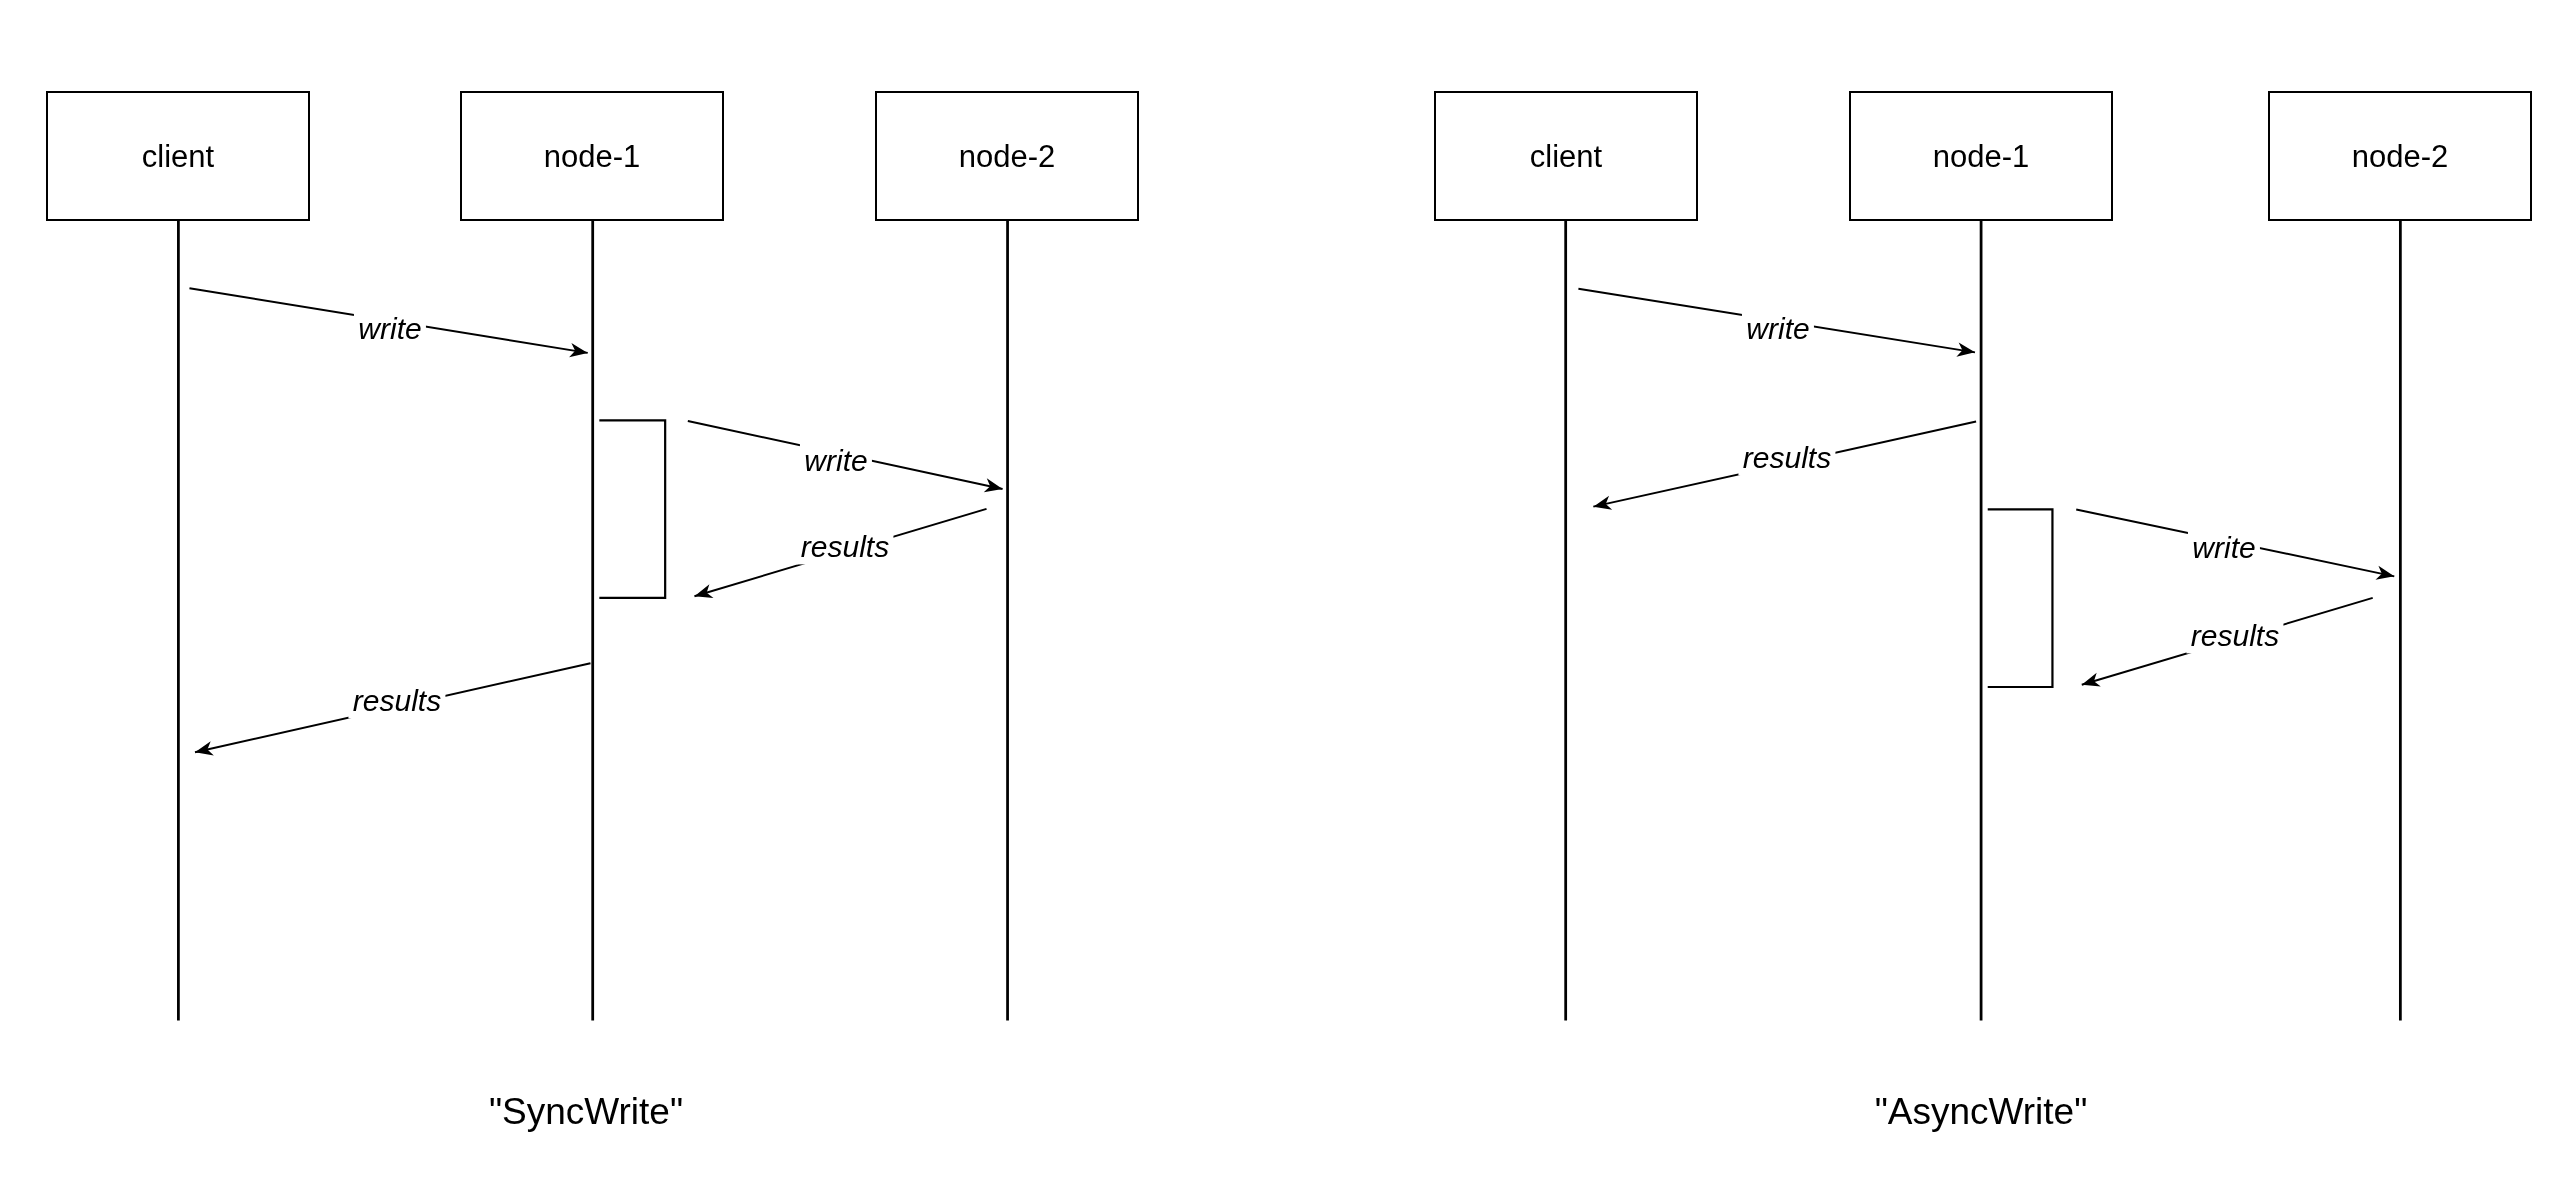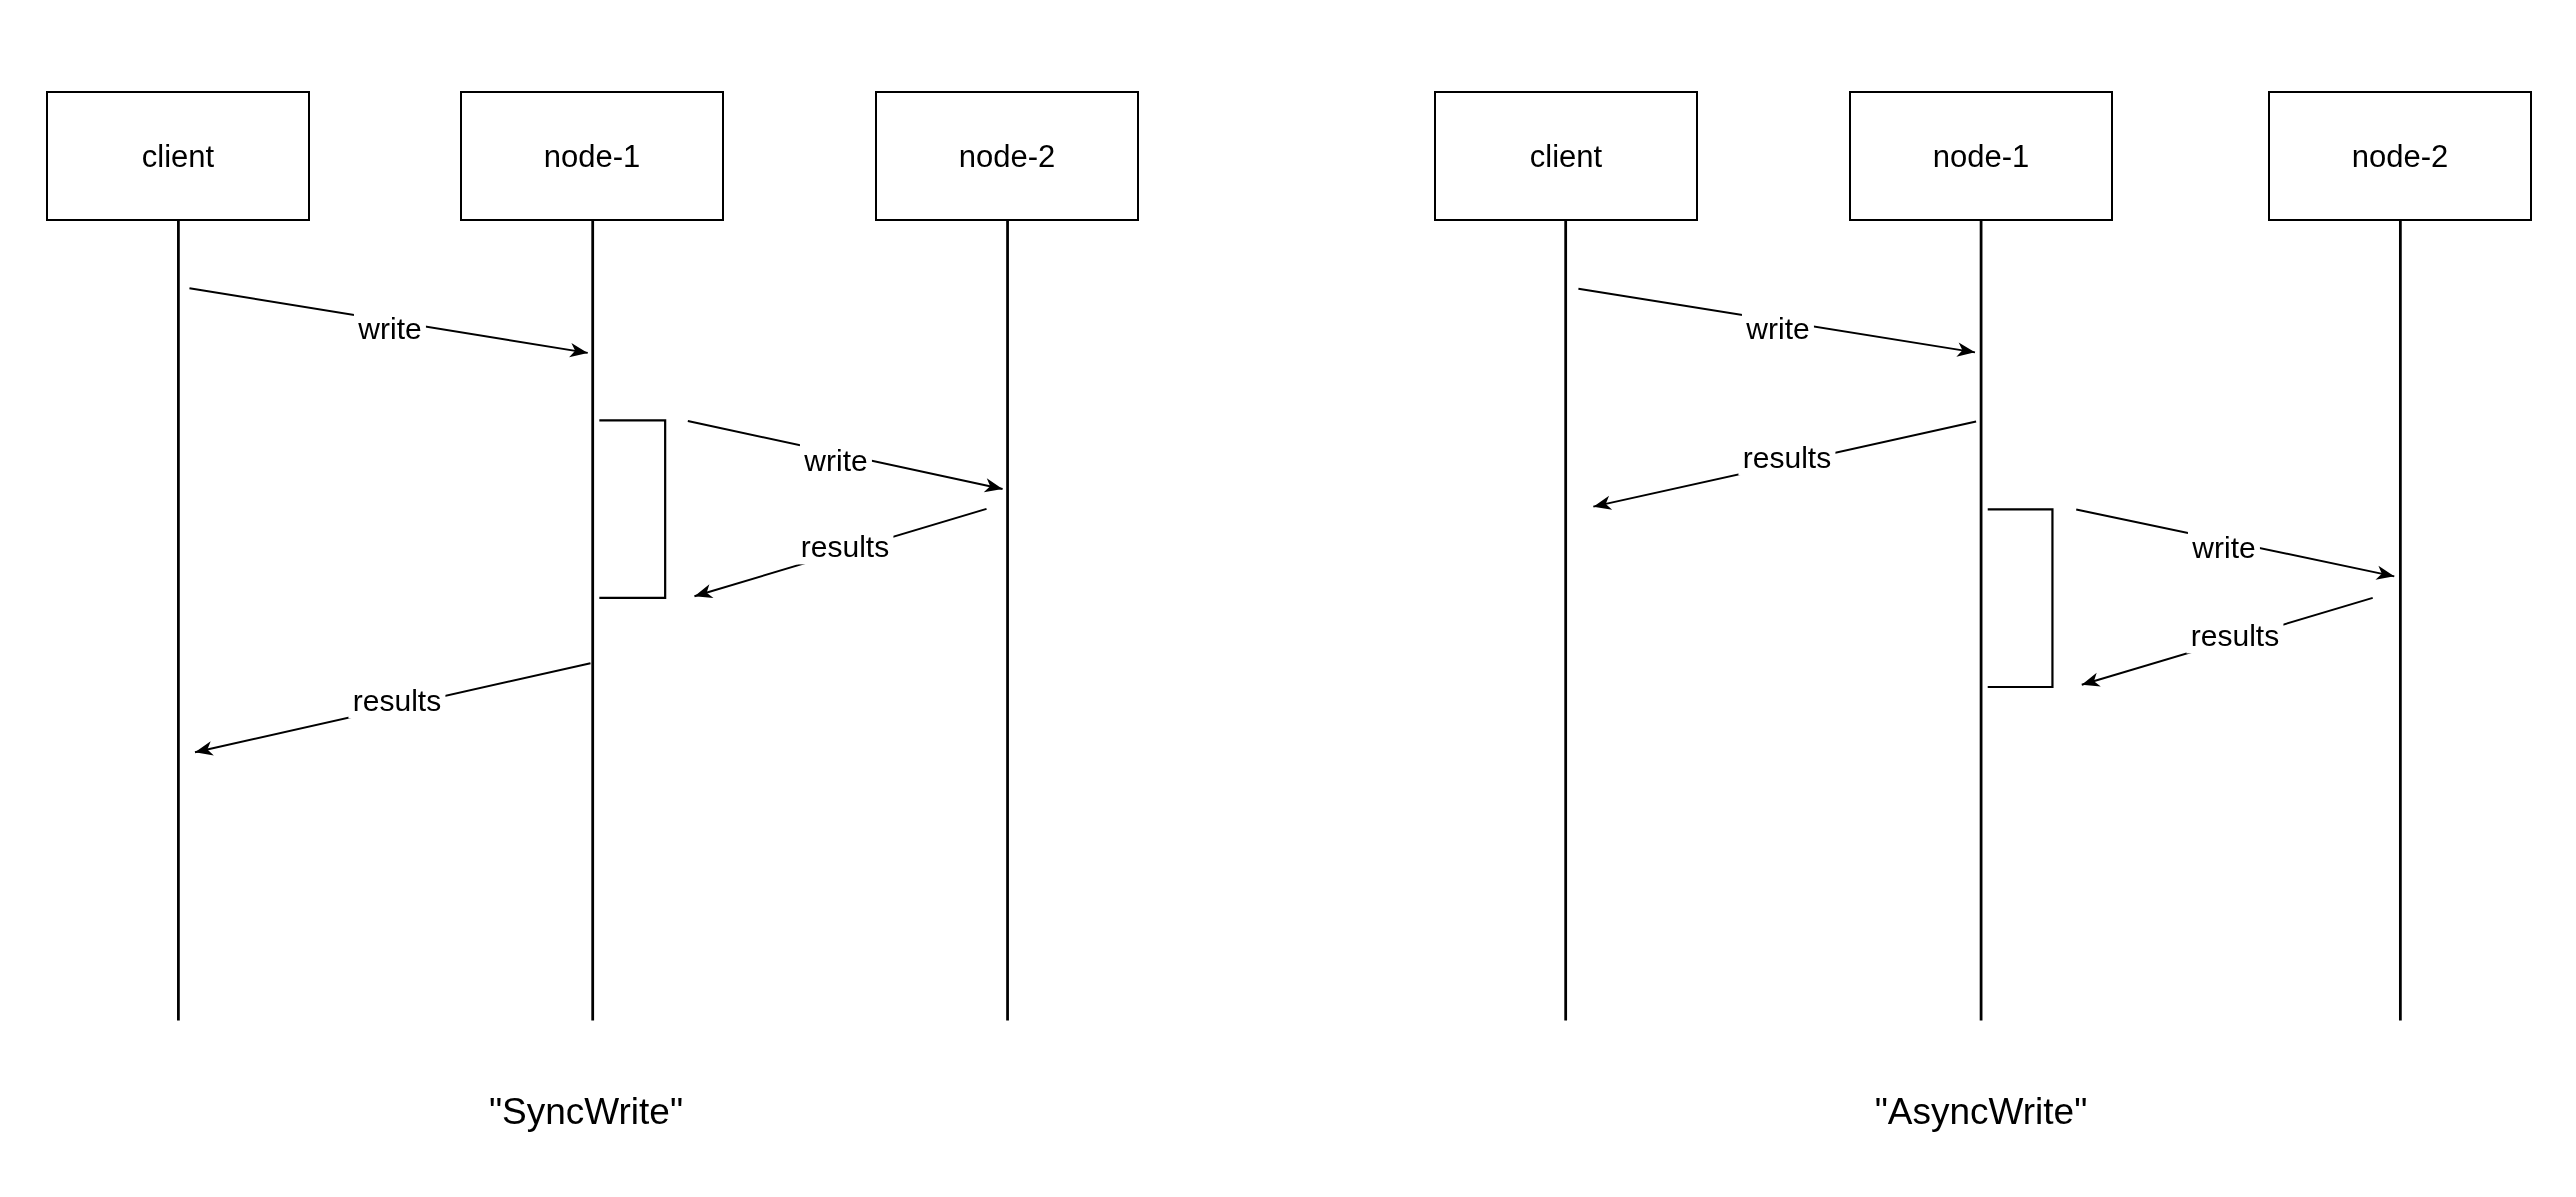--- a/index.html
+++ b/index.html
@@ -32,20 +32,21 @@
   }
   .msg-label {
     position: absolute;
     transform: translate(-50%, -50%);
     background: #ffffff;
     padding: 1.1px 4.4px;
     font-size: 30px;
     line-height: 1.1;
     white-space: nowrap;
     pointer-events: auto;
+    font-style: italic;
   }
   .caption {
     position: absolute;
     transform: translate(-50%, -50%);
     font-size: 37px;
     line-height: 1.2;
     white-space: nowrap;
     pointer-events: auto;
   }
 </style>

